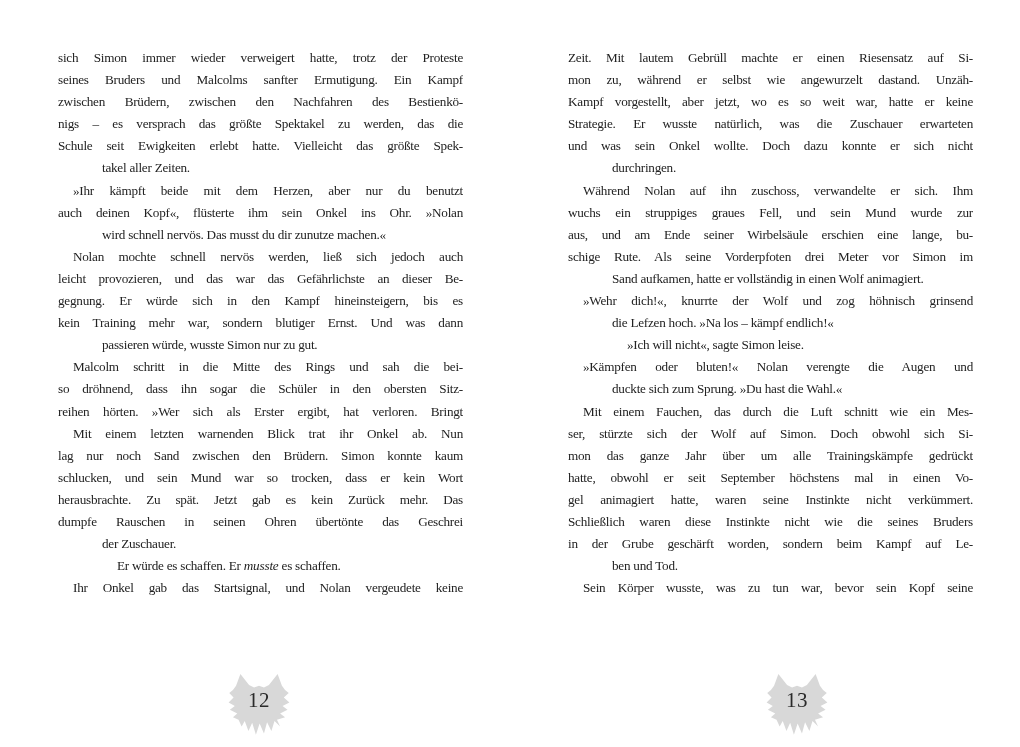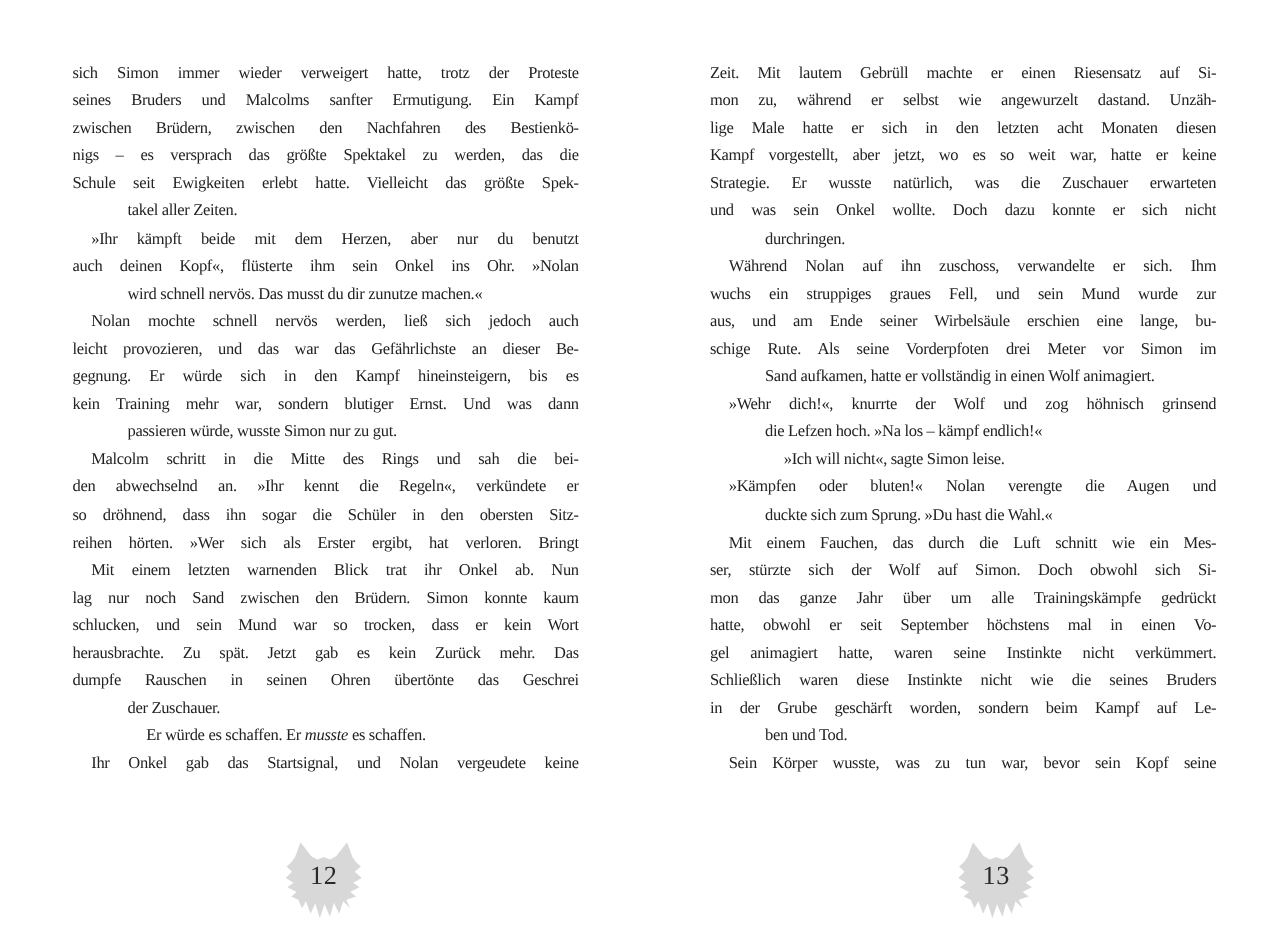--- a/index.html
+++ b/index.html
@@ -61,37 +61,35 @@
     <div class="line end">takel aller Zeiten.</div>
     <div class="line indent">»Ihr kämpft beide mit dem Herzen, aber nur du benutzt</div>
     <div class="line">auch deinen Kopf«, flüsterte ihm sein Onkel ins Ohr. »Nolan</div>
     <div class="line end">wird schnell nervös. Das musst du dir zunutze machen.«</div>
     <div class="line indent">Nolan mochte schnell nervös werden, ließ sich jedoch auch</div>
     <div class="line">leicht provozieren, und das war das Gefährlichste an dieser Be-</div>
     <div class="line">gegnung. Er würde sich in den Kampf hineinsteigern, bis es</div>
     <div class="line">kein Training mehr war, sondern blutiger Ernst. Und was dann</div>
     <div class="line end">passieren würde, wusste Simon nur zu gut.</div>
     <div class="line indent">Malcolm schritt in die Mitte des Rings und sah die bei-</div>
-    <div class="line">den abwechselnd an. »Ihr kennt die Regeln«, verkündete er</div>
     <div class="line">so dröhnend, dass ihn sogar die Schüler in den obersten Sitz-</div>
     <div class="line">reihen hörten. »Wer sich als Erster ergibt, hat verloren. Bringt</div>
     <div class="line indent">Mit einem letzten warnenden Blick trat ihr Onkel ab. Nun</div>
     <div class="line">lag nur noch Sand zwischen den Brüdern. Simon konnte kaum</div>
     <div class="line">schlucken, und sein Mund war so trocken, dass er kein Wort</div>
     <div class="line">herausbrachte. Zu spät. Jetzt gab es kein Zurück mehr. Das</div>
     <div class="line">dumpfe Rauschen in seinen Ohren übertönte das Geschrei</div>
     <div class="line end">der Zuschauer.</div>
     <div class="line indent end">Er würde es schaffen. Er <em>musste</em> es schaffen.</div>
     <div class="line indent">Ihr Onkel gab das Startsignal, und Nolan vergeudete keine</div>
   </div>
 
 <div id="right-page-text" class="page-col">
     <div class="line">Zeit. Mit lautem Gebrüll machte er einen Riesensatz auf Si-</div>
     <div class="line">mon zu, während er selbst wie angewurzelt dastand. Unzäh-</div>
-    <div class="line">lige Male hatte er sich in den letzten acht Monaten diesen</div>
     <div class="line">Kampf vorgestellt, aber jetzt, wo es so weit war, hatte er keine</div>
     <div class="line">Strategie. Er wusste natürlich, was die Zuschauer erwarteten</div>
     <div class="line">und was sein Onkel wollte. Doch dazu konnte er sich nicht</div>
     <div class="line end">durchringen.</div>
     <div class="line indent">Während Nolan auf ihn zuschoss, verwandelte er sich. Ihm</div>
     <div class="line">wuchs ein struppiges graues Fell, und sein Mund wurde zur</div>
     <div class="line">aus, und am Ende seiner Wirbelsäule erschien eine lange, bu-</div>
     <div class="line">schige Rute. Als seine Vorderpfoten drei Meter vor Simon im</div>
     <div class="line end">Sand aufkamen, hatte er vollständig in einen Wolf animagiert.</div>
     <div class="line indent">»Wehr dich!«, knurrte der Wolf und zog höhnisch grinsend</div>

